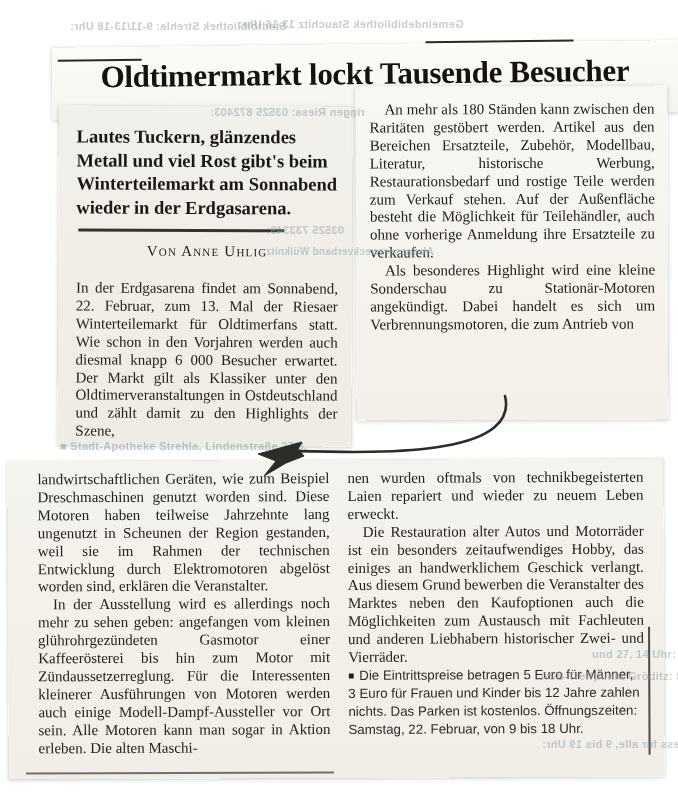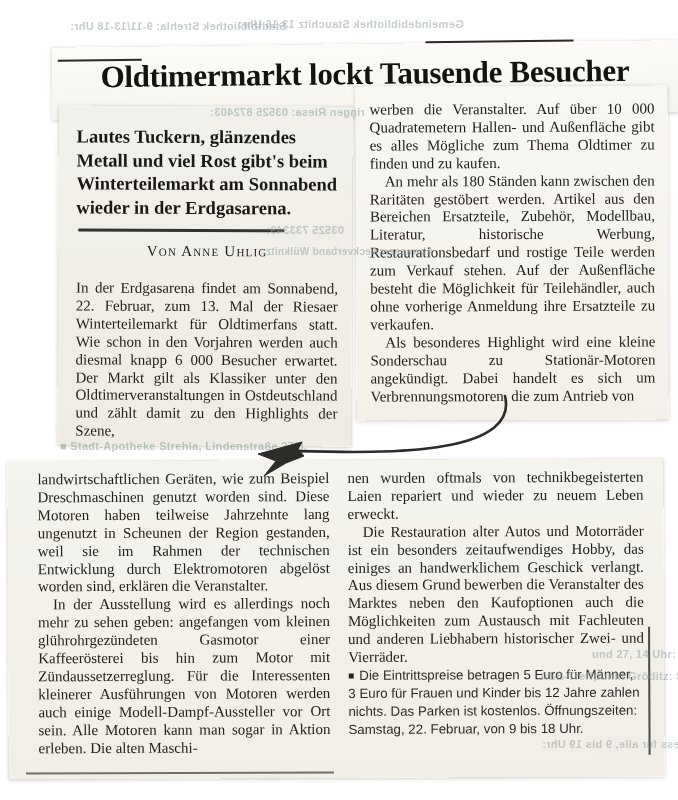--- a/index.html
+++ b/index.html
@@ -101,21 +101,20 @@
     <div class="byline-divider"></div>
     <p class="byline">Von Anne Uhlig</p>
     <div class="bodytext">
       <p>In der Erdgasarena findet am Sonnabend, 22. Februar, zum 13. Mal der Riesaer Winterteilemarkt für Oldtimerfans statt. Wie schon in den Vorjahren werden auch diesmal knapp 6 000 Besucher erwartet. Der Markt gilt als Klassiker unter den Oldtimerveranstaltungen in Ostdeutschland und zählt damit zu den Highlights der Szene,</p>
     </div>
   </div>
 </div>
 
 <div class="clip rightcol-clip">
   <div class="rightcol-inner bodytext">
-    <p>werben die Veranstalter. Auf über 10 000 Quadratemetern Hallen- und Außenfläche gibt es alles Mögliche zum Thema Oldtimer zu finden und zu kaufen.</p>
     <p class="indent">An mehr als 180 Ständen kann zwischen den Raritäten gestöbert werden. Artikel aus den Bereichen Ersatzteile, Zubehör, Modellbau, Literatur, historische Werbung, Restaurationsbedarf und rostige Teile werden zum Verkauf stehen. Auf der Außenfläche besteht die Möglichkeit für Teilehändler, auch ohne vorherige Anmeldung ihre Ersatzteile zu verkaufen.</p>
     <p class="indent">Als besonderes Highlight wird eine kleine Sonderschau zu Stationär-Motoren angekündigt. Dabei handelt es sich um Verbrennungsmotoren, die zum Antrieb von</p>
   </div>
 </div>
 
 <svg class="arrow-svg" width="300" height="104" viewBox="0 0 300 104" aria-hidden="true">
   <path d="M 277 10 C 283 34, 264 52, 216 60 C 172 68, 106 66, 62 65" fill="none" stroke="#2e2c29" stroke-width="2.6" stroke-linecap="round"></path>
   <path d="M 74 56 L 30 68 L 48 75 L 36 90 L 58 77 L 76 70 L 70 63 Z" fill="#2e2c29" stroke="#2e2c29" stroke-width="1"></path>
 </svg>
 

